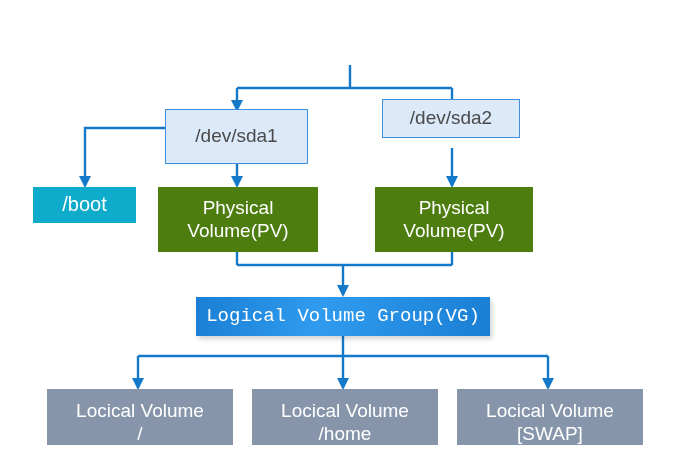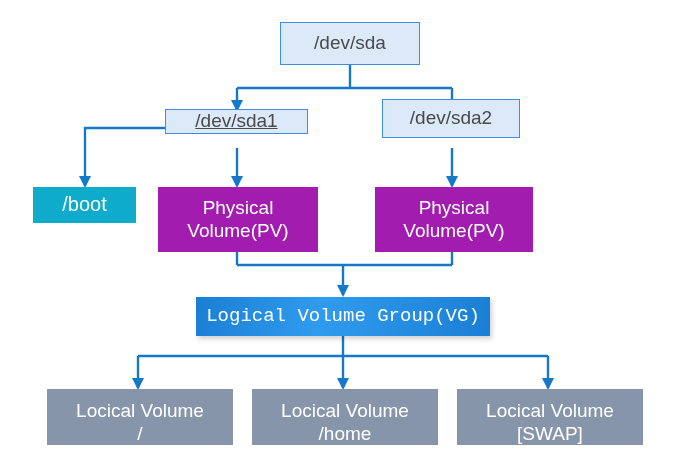--- a/index.html
+++ b/index.html
@@ -47,21 +47,21 @@
   }
   
   .n-boot {
     background: #0fabcb;
     color: #ffffff;
     font-size: 20px;
     border: none;
   }
   
   .n-pv {
-    background: #a21caf;
+    background: #4d7c0f;
     color: #ffffff;
     font-size: 19px;
     border: none;
   }
   
   .n-vg {
     background: linear-gradient(100deg, #1a7fd4 0%, #2f9bef 42%, #1a7fd4 100%);
     color: #ffffff;
     font-size: 19px;
     border: none;
@@ -109,25 +109,22 @@
       <path d="M 343 265 L 343 295" marker-end="url(#arrow)"></path>
 
       <path d="M 343 336 L 343 356"></path>
       <path d="M 138 356 L 548 356"></path>
       <path d="M 138 356 L 138 388" marker-end="url(#arrow)"></path>
       <path d="M 343 356 L 343 388" marker-end="url(#arrow)"></path>
       <path d="M 548 356 L 548 388" marker-end="url(#arrow)"></path>
     </g>
   </svg>
 
-  <div class="node n-disk" style="left:280px; top:22px; width:140px; height:43px;">
-    <span>/dev/sda</span>
-  </div>
 
-  <div class="node n-disk" style="left:165px; top:109px; width:143px; height:25px;text-decoration:underline;">
+  <div class="node n-disk" style="left:165px; top:109px; width:143px; height:55px;">
     <span>/dev/sda1</span>
   </div>
 
   <div class="node n-disk" style="left:382px; top:99px; width:138px; height:39px;">
     <span>/dev/sda2</span>
   </div>
 
   <div class="node n-boot" style="left:33px; top:187px; width:103px; height:36px;">
     <span>/boot</span>
   </div>

